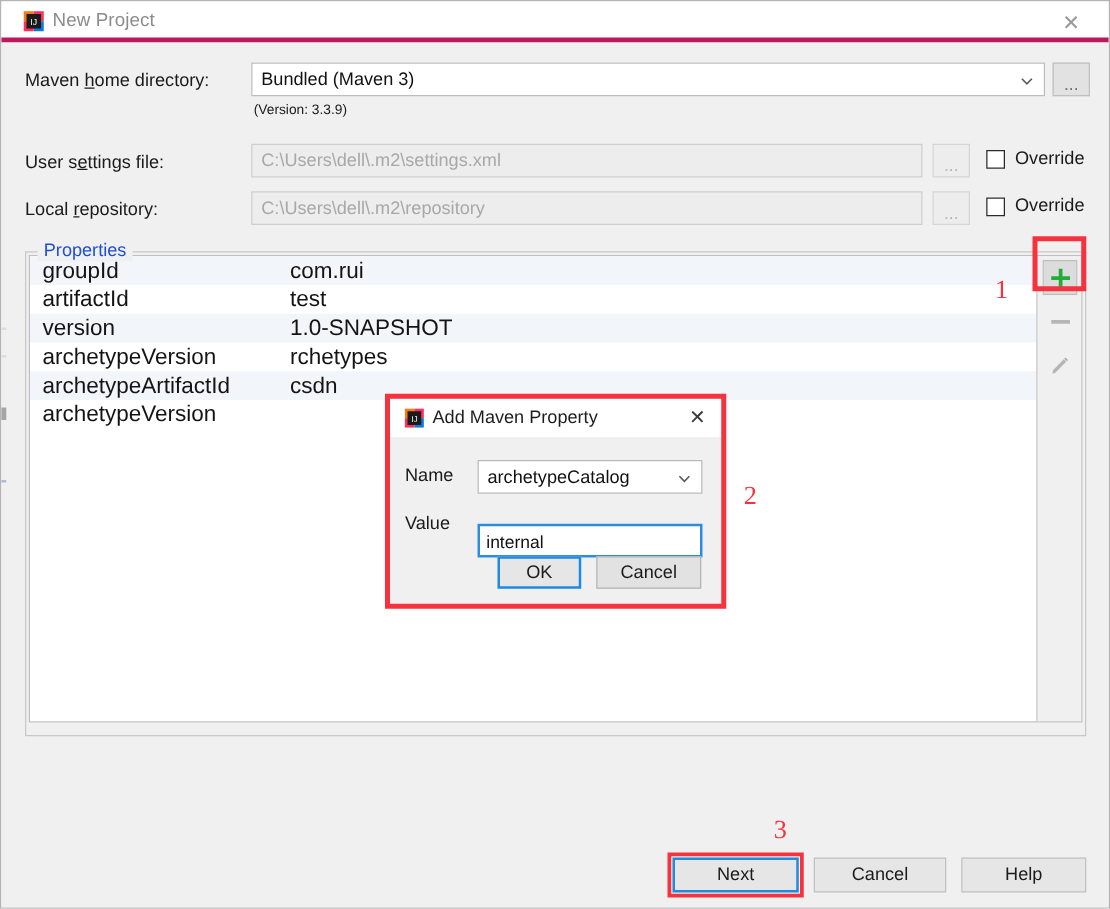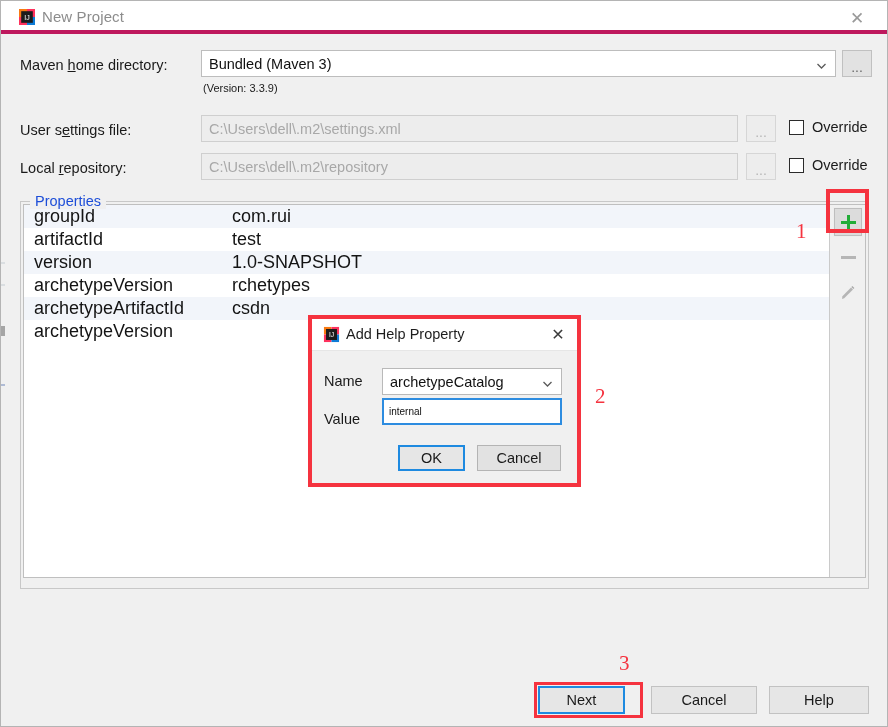--- a/index.html
+++ b/index.html
@@ -262,27 +262,27 @@
     padding-left: 7px;
     font-size: 14.5px; color: #111;
     cursor: pointer;
   }
   #name-combo .caret {
     position: absolute; right: 8px; top: 50%;
     transform: translateY(-50%);
     width: 11px; height: 11px;
   }
   #value-input {
-    position: absolute; left: 70px; top: 79px;
+    position: absolute; left: 70px; top: 100px;
     width: 180px; height: 27px;
     background: #ffffff;
     border: 2px solid #2d8ce0;
     display: flex; align-items: center;
     padding-left: 5px;
-    font-size: 10px; color: #111;
+    font-size: 14px; color: #111;
     cursor: text;
   }
   .modal-btn {
     position: absolute;
     height: 26px;
     display: flex; align-items: center; justify-content: center;
     font-size: 14.5px; color: #1a1a1a;
     background: #e2e2e2;
     border: 1px solid #b4b4b4;
     cursor: pointer;
@@ -300,21 +300,21 @@
     top: 652px; height: 28px;
     display: flex; align-items: center; justify-content: center;
     font-size: 14.5px; color: #1a1a1a;
     background: #e6e6e6;
     border: 1px solid #c2c2c2;
     cursor: pointer;
     z-index: 10;
   }
   #btn-previous { left: 420px; width: 106px; margin-top: 48px; }
   #btn-next {
-    left: 537px; width: 87px;
+    left: 537px; width: 101px;
     border: 2px solid #1e8ae0;
     background: #e6e6e6;
   }
   #btn-next-annot {
     position: absolute; left: 533px; top: 648px;
     width: 109px; height: 36px;
     border: 3px solid #f5333f;
     pointer-events: none;
     z-index: 11;
   }
@@ -470,21 +470,21 @@
           <span id="modal-icon">
             <svg width="17" height="17" viewBox="0 0 18 18">
               <rect x="1" y="1" width="8" height="8" fill="#f97a12"></rect>
               <rect x="9" y="1" width="8" height="8" fill="#fe315d"></rect>
               <rect x="1" y="9" width="8" height="8" fill="#fe315d"></rect>
               <rect x="9" y="9" width="8" height="8" fill="#0d7bd6"></rect>
               <rect x="3.2" y="3.2" width="11.6" height="11.6" fill="#1b1b1b"></rect>
               <text x="9" y="12" font-size="7" fill="#ffffff" text-anchor="middle" font-family="Liberation Sans, sans-serif">IJ</text>
             </svg>
           </span>
-          <span id="modal-title-text">Add Help Property</span>
+          <span id="modal-title-text">Add Maven Property</span>
           <span id="modal-close">✕</span>
         </div>
 
         <div class="modal-field-label" style="left:12px; top:54px;">Name</div>
         <div id="name-combo">
           <span>archetypeCatalog</span>
           <span class="caret">
             <svg width="11" height="11" viewBox="0 0 11 11">
                 <path d="M1.5 3.5 L5.5 7.5 L9.5 3.5" stroke="#5a5a5a" stroke-width="1.3" fill="none"></path>
               </svg>

